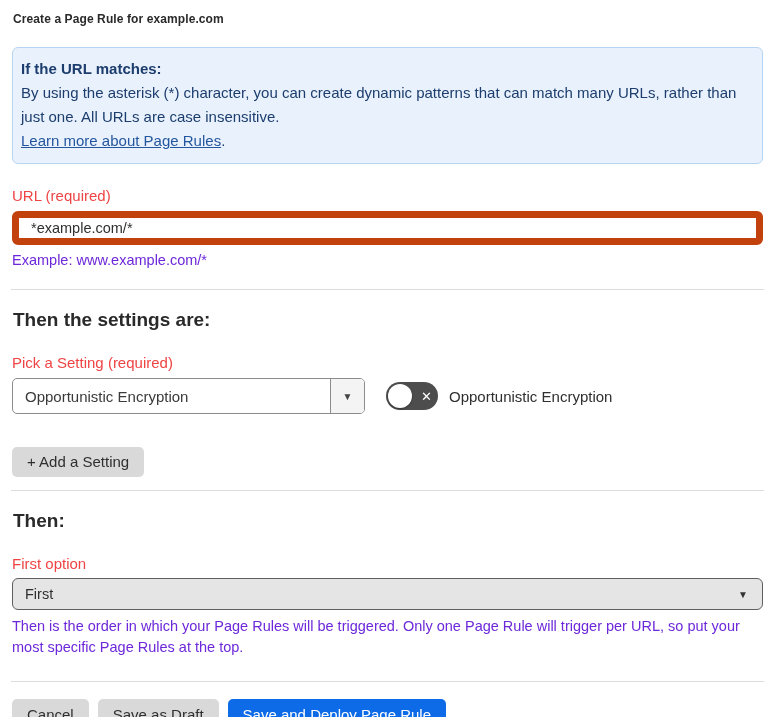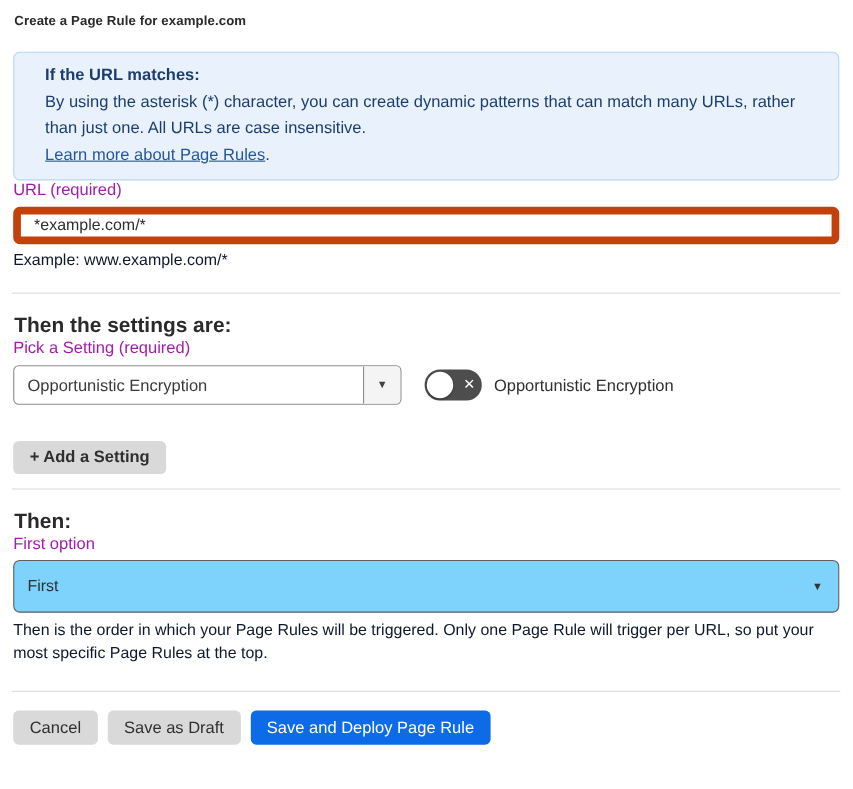--- a/index.html
+++ b/index.html
@@ -16,53 +16,54 @@
     font-size: 12px;
     font-weight: bold;
     color: #2a2a2a;
     letter-spacing: .1px;
   }
   .info-box {
     margin-top: 21px;
     background: #e9f2fc;
     border: 1px solid #b5d5f2;
     border-radius: 6px;
-    padding: 9px 16px 10px 28px;
+    padding: 9px 16px 10px 8px;
     color: #1c3d6e;
     font-size: 15px;
     line-height: 24px;
   }
   .info-box .info-heading { font-weight: bold; }
   .info-box a {
     color: #2456a0;
     text-decoration: underline;
     cursor: pointer;
   }
   .field-label {
-    font-size: 15px;
-    color: #a21caf;
+    margin-top: 23px;
+    font-size: 15px;
+    color: #ef4444;
   }
   .text-input {
     display: block;
     width: 100%;
     height: 34px;
     margin-top: 7px;
     border: 7px solid #c2410c;
     border-radius: 6px;
     padding: 0 12px;
     font-family: "Liberation Sans", "DejaVu Sans", sans-serif;
     font-size: 14.5px;
     color: #2f2f2f;
     outline: none;
     background: #fff;
   }
   .helper-text {
     margin-top: 5px;
     font-size: 14.5px;
-    color: #0f172a;
+    color: #6d28d9;
     line-height: 21px;
   }
   .divider {
     height: 1px;
     background: #dcdcdc;
     border: none;
     margin: 18px -1px 0 -1px;
   }
   .section-heading {
     margin: 19px 0 0 1px;
@@ -142,34 +143,34 @@
     border-radius: 5px;
     font-family: "Liberation Sans", "DejaVu Sans", sans-serif;
     font-size: 15px;
     padding: 0 15px;
     height: 31px;
     line-height: 31px;
     cursor: pointer;
   }
   .btn-gray { background: #d9d9d9; color: #2f2f2f; }
   .btn-blue { background: #0d6be8; color: #ffffff; }
-  .add-setting-btn { margin-top: 33px; height: 30px; line-height: 30px; font-weight: bold; }
+  .add-setting-btn { margin-top: 33px; height: 30px; line-height: 30px; }
   .select-box {
     margin-top: 6px;
     width: 100%;
-    height: 48px;
+    height: 32px;
     border: 1px solid #5f5f5f;
     border-radius: 6px;
     display: flex;
     align-items: center;
     justify-content: space-between;
     padding: 0 14px 0 12px;
     font-size: 14.5px;
     color: #2f2f2f;
-    background: #7dd3fc;
+    background: #e5e5e5;
     cursor: pointer;
   }
   .select-box .select-arrow { font-size: 10px; color: #333; }
   .order-helper { margin-top: 6px; width: 740px; }
   .actions-row {
     margin-top: 17px;
     display: flex;
     gap: 9px;
   }
 </style>

